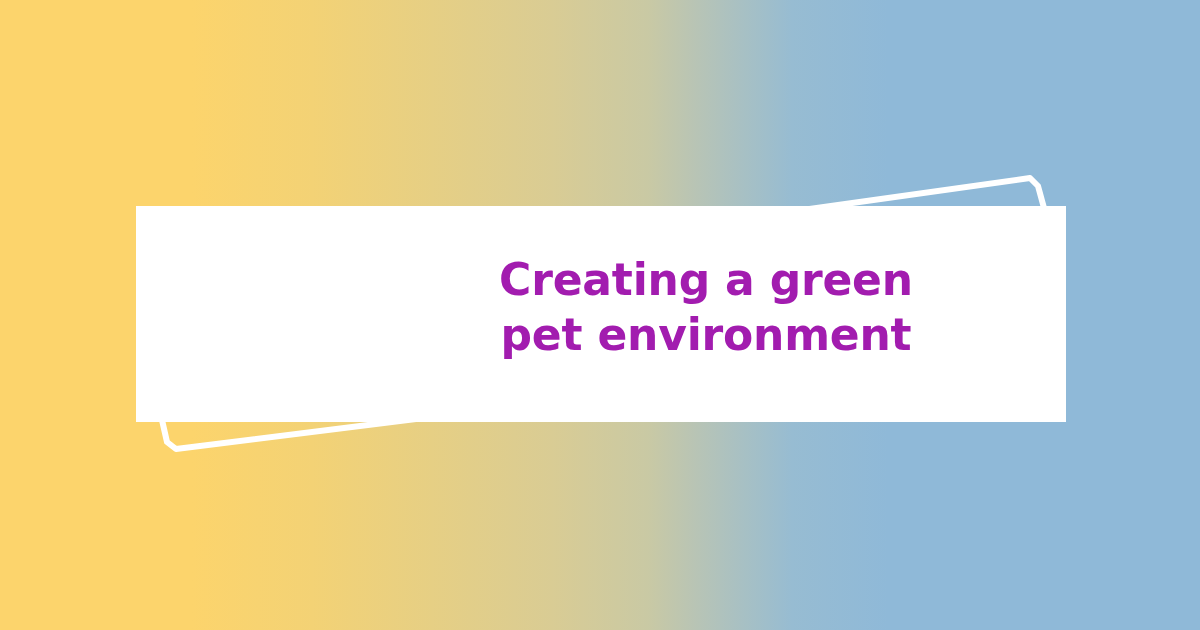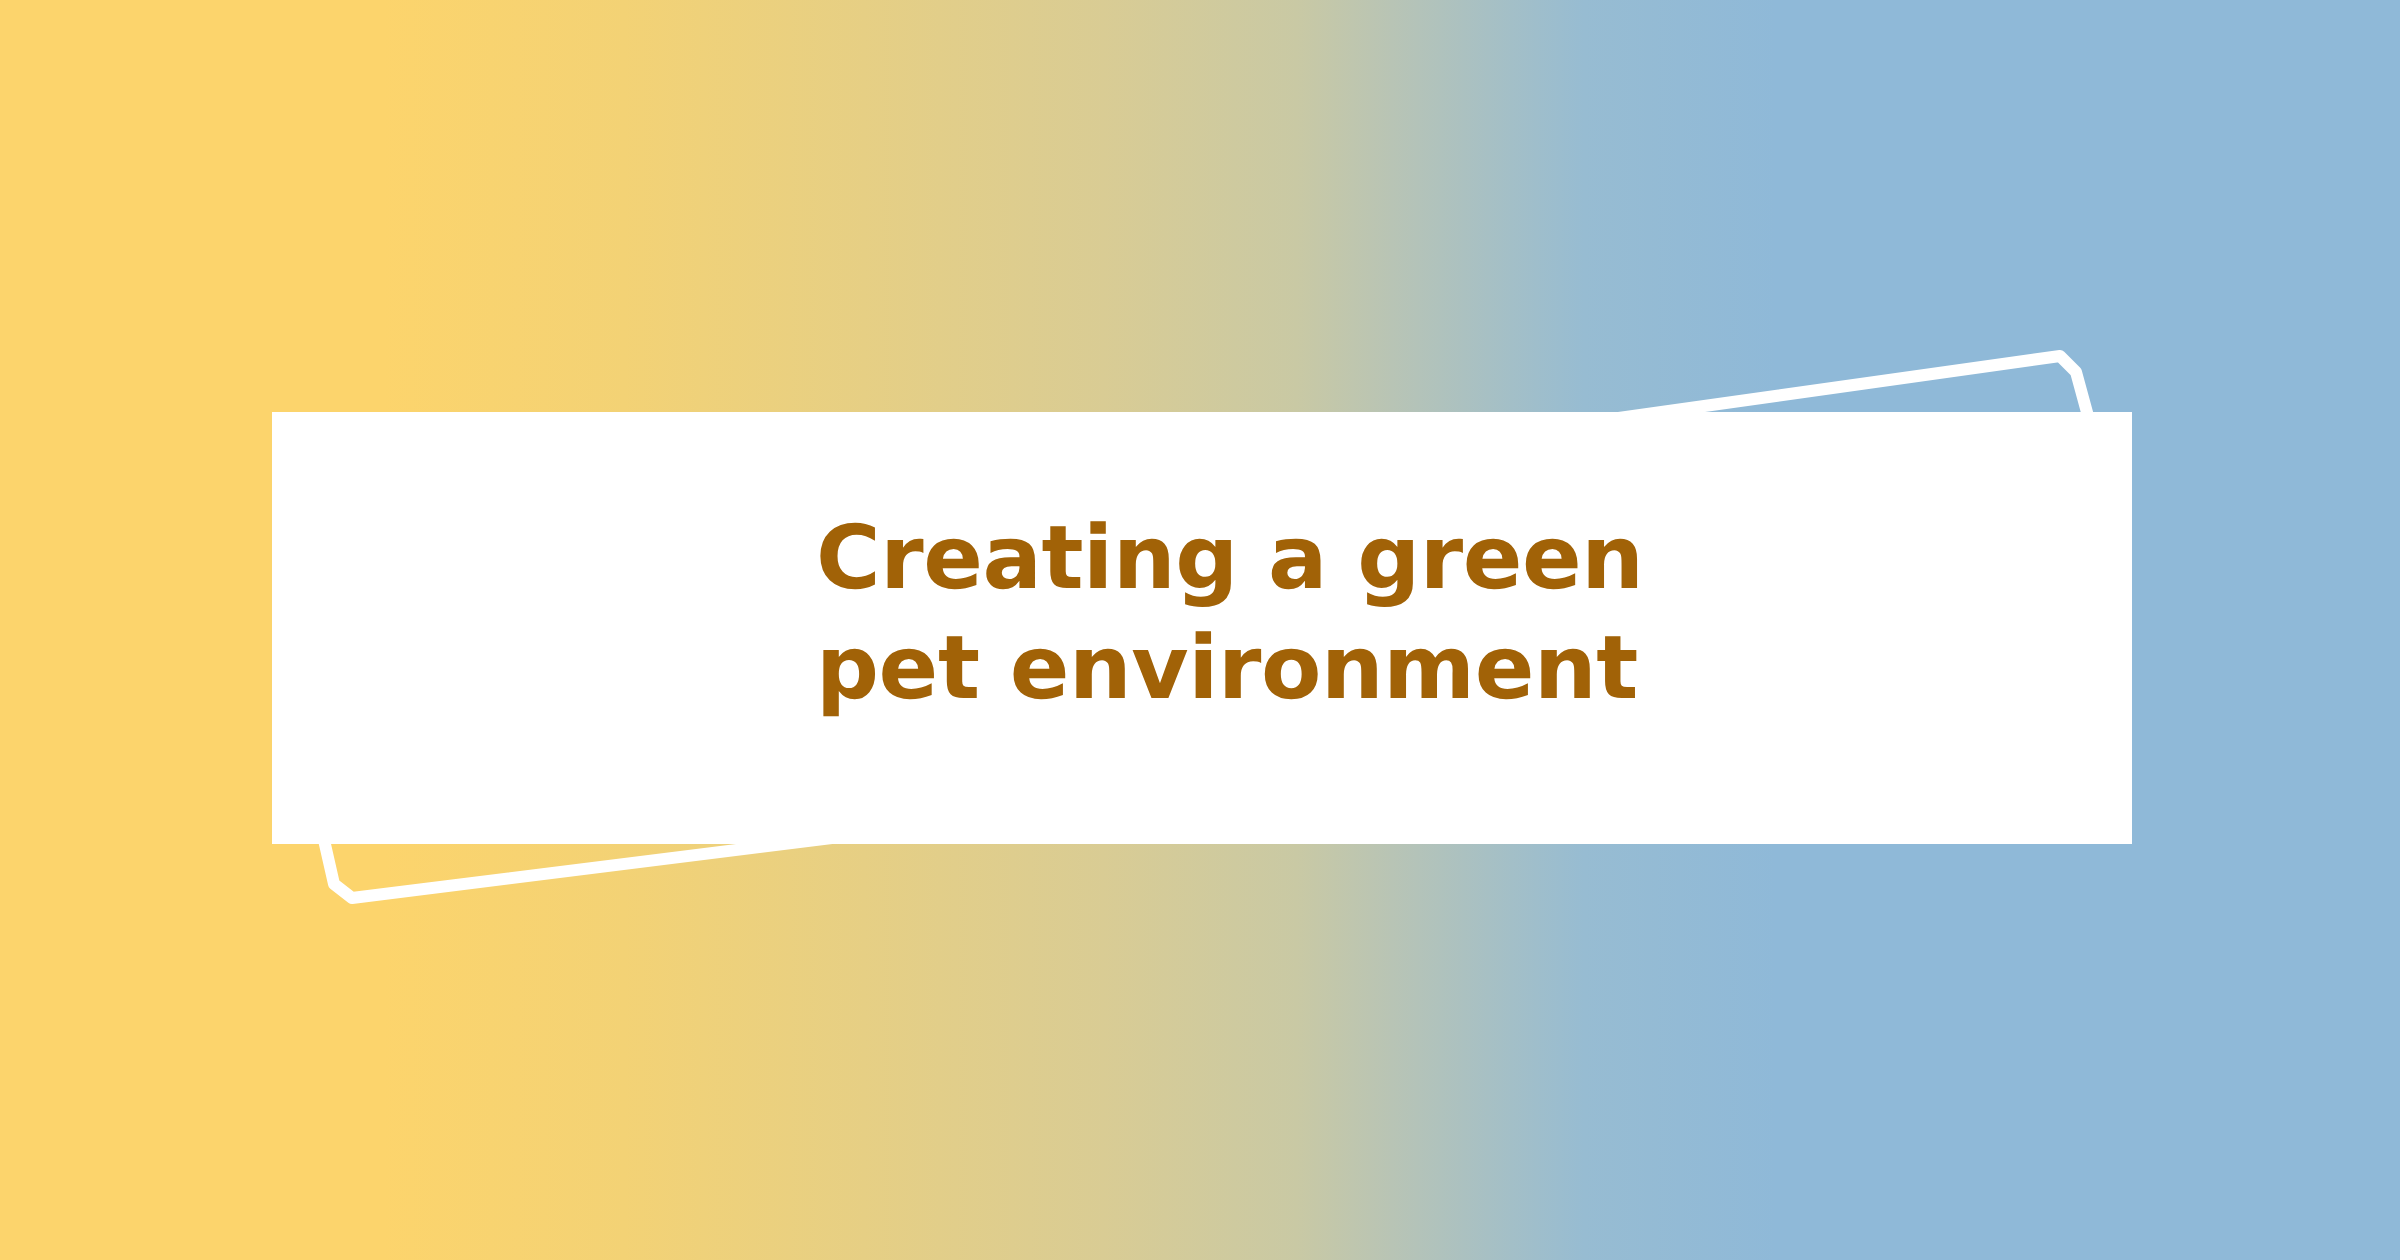--- a/index.html
+++ b/index.html
@@ -49,31 +49,32 @@
     position: absolute;
     left: 136px;
     top: 206px;
     width: 930px;
     height: 216px;
     background: #FFFFFF;
   }
 
   #headline {
     position: absolute;
-    left: 272px;
+    left: 260px;
     top: 46px;
     width: 620px;
     margin: 0;
     font-family: "DejaVu Sans", sans-serif;
     font-weight: bold;
     font-size: 44px;
     line-height: 55px;
     letter-spacing: -0.2px;
-    color: #a16207;
+    color: #a21caf;
     white-space: pre-line;
+    text-align: center;
   }
 </style>
 </head>
 <body>
 
 <div id="banner">
 
   <svg id="deco-layer" viewBox="0 0 1200 630" width="1200" height="630" xmlns="http://www.w3.org/2000/svg">
 
     <path d="M 788 212 L 1030 178 L 1038 186 L 1044 208" fill="none" stroke="#FFFFFF" stroke-width="6" stroke-linecap="round" stroke-linejoin="round"></path>

